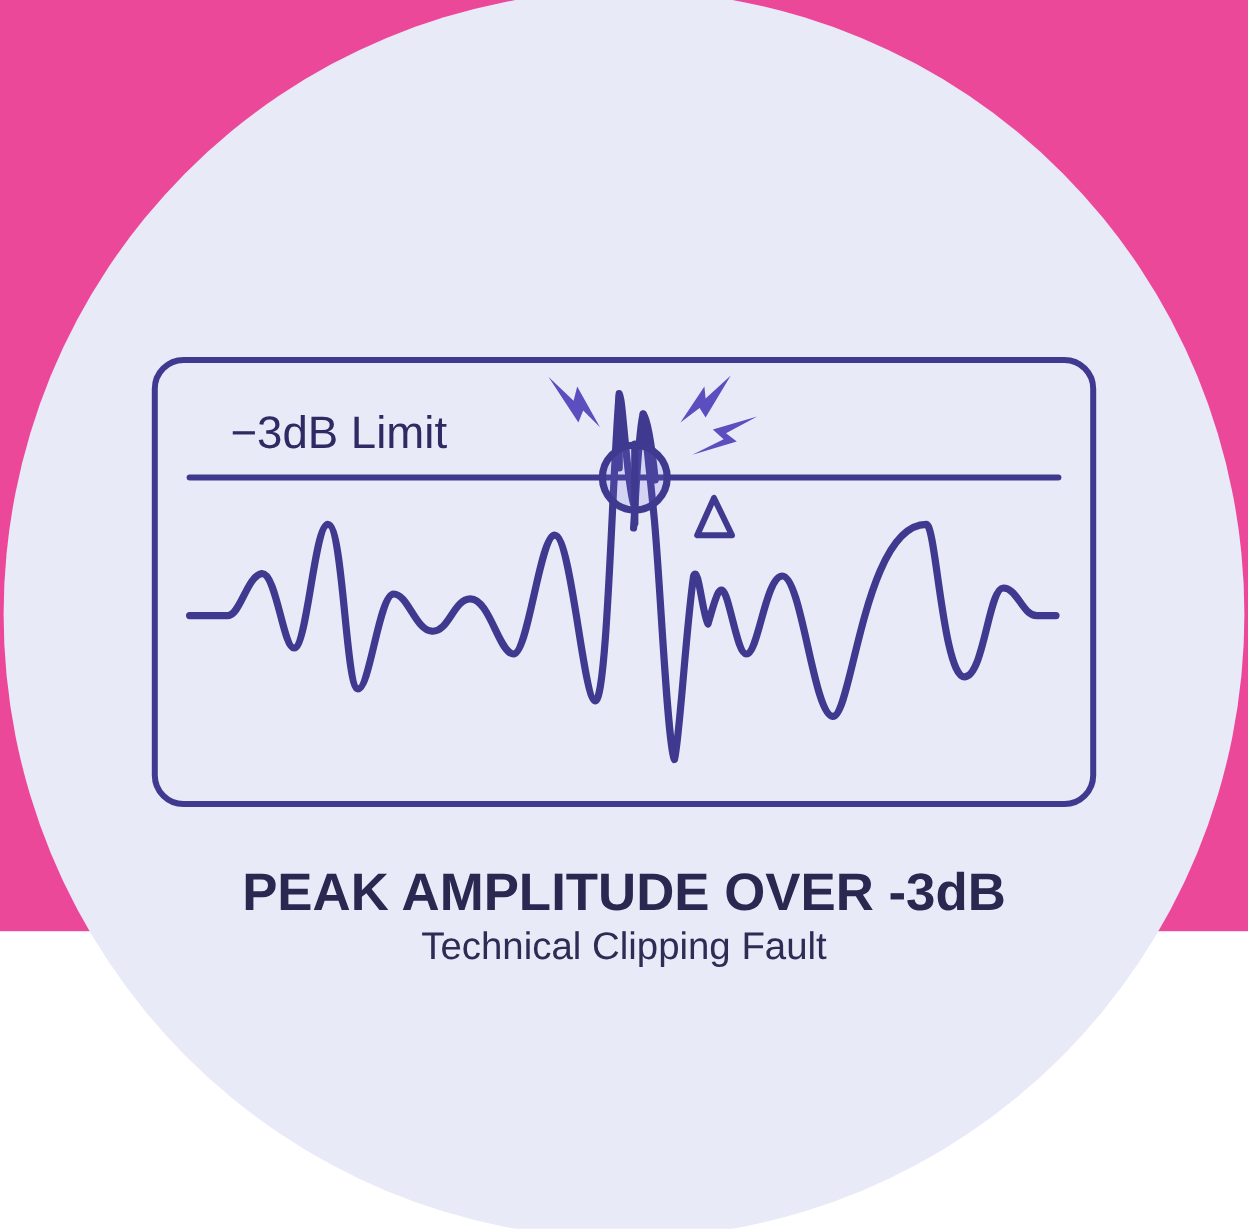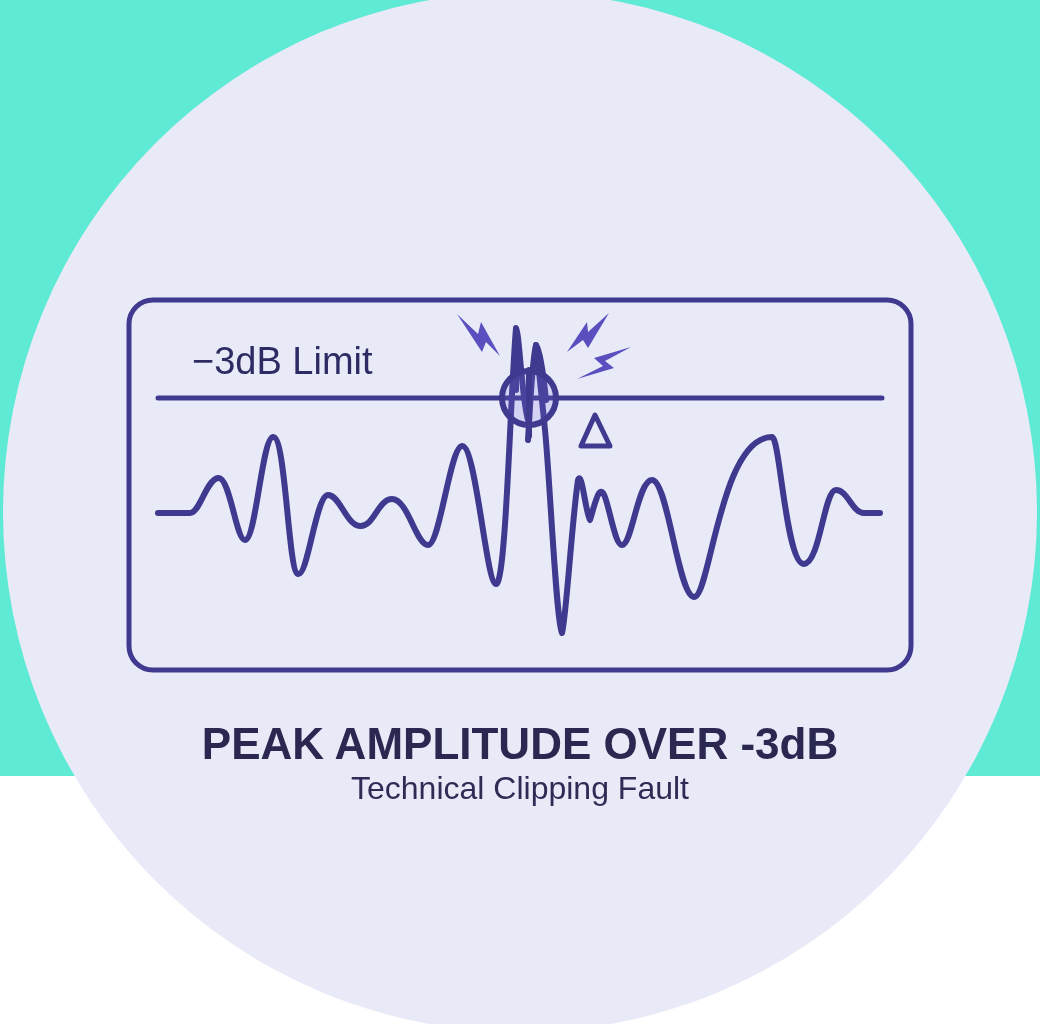--- a/index.html
+++ b/index.html
@@ -7,21 +7,21 @@
       padding: 0;
       width: 1040px;
       height: 1024px;
       background: #ffffff;
       overflow: hidden;
     }
     .stage {
       position: relative;
       width: 1040px;
       height: 776px;
-      background: #5eead4;
+      background: #ec4899;
     }
     .disc {
       position: absolute;
       left: 3px;
       top: -8px;
       width: 1034px;
       height: 1040px;
       border-radius: 50%;
       background: #e9eaf8;
     }

